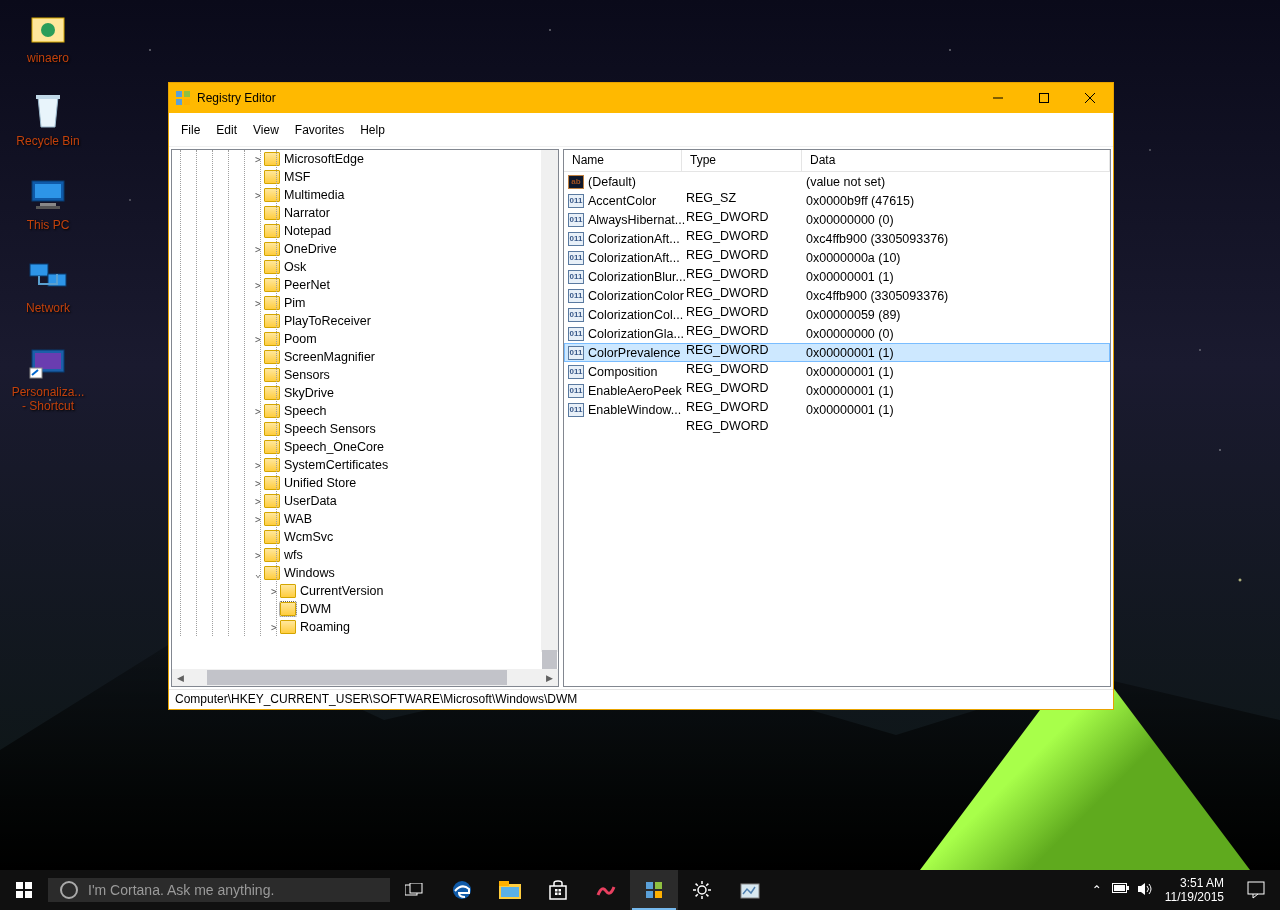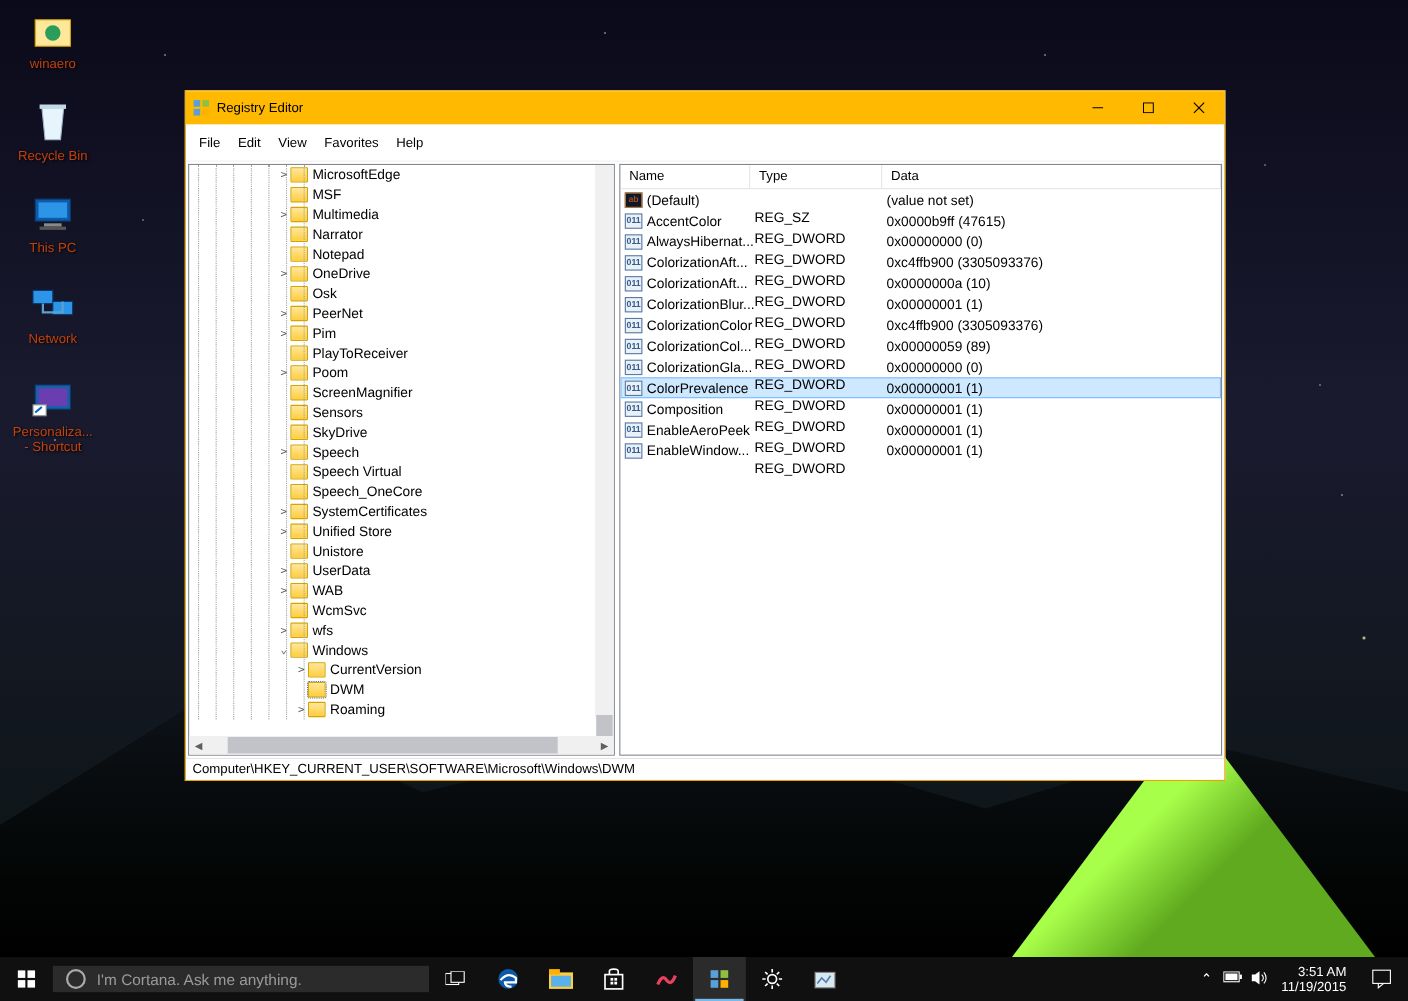--- a/index.html
+++ b/index.html
@@ -270,41 +270,36 @@
               <div>SkyDrive</div>
             </div>
             <div class="tree-row" style="padding-left: 80px;">
               <div class="exp">&gt;</div>
               <div class="fold"></div>
               <div>Speech</div>
             </div>
             <div class="tree-row" style="padding-left: 80px;">
               <div class="exp"></div>
               <div class="fold"></div>
-              <div>Speech Virtual</div>
+              <div>Speech Sensors</div>
             </div>
             <div class="tree-row" style="padding-left: 80px;">
               <div class="exp"></div>
               <div class="fold"></div>
               <div>Speech_OneCore</div>
             </div>
             <div class="tree-row" style="padding-left: 80px;">
               <div class="exp">&gt;</div>
               <div class="fold"></div>
               <div>SystemCertificates</div>
             </div>
             <div class="tree-row" style="padding-left: 80px;">
               <div class="exp">&gt;</div>
               <div class="fold"></div>
               <div>Unified Store</div>
-            </div>
-            <div class="tree-row" style="padding-left: 80px;">
-              <div class="exp"></div>
-              <div class="fold"></div>
-              <div>Unistore</div>
             </div>
             <div class="tree-row" style="padding-left: 80px;">
               <div class="exp">&gt;</div>
               <div class="fold"></div>
               <div>UserData</div>
             </div>
             <div class="tree-row" style="padding-left: 80px;">
               <div class="exp">&gt;</div>
               <div class="fold"></div>
               <div>WAB</div>

